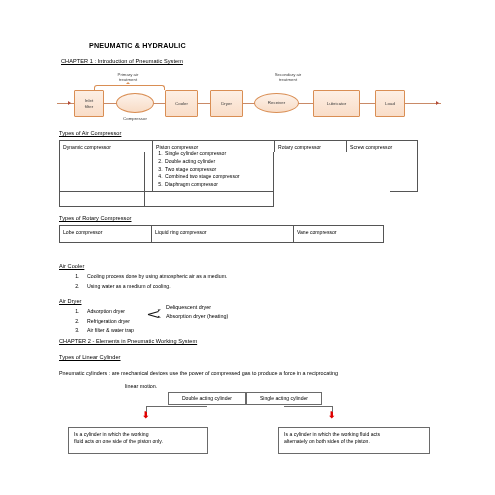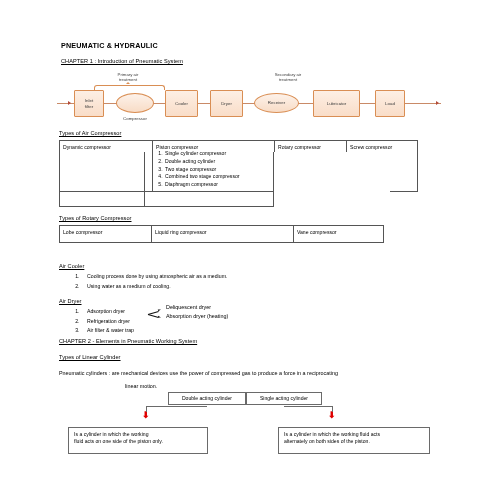--- a/index.html
+++ b/index.html
@@ -23,20 +23,21 @@
   
   .t {
     position: absolute;
     white-space: nowrap;
     line-height: 1.15;
   }
   .title {
     font-size: 7.2px;
     font-weight: bold;
     letter-spacing: 0.15px;
+    margin-left: 28px;
   }
   .heading-ul {
     font-size: 5.6px;
     text-decoration: underline;
     letter-spacing: 0.05px;
   }
   .body-s {
     font-size: 5.4px;
   }
 

